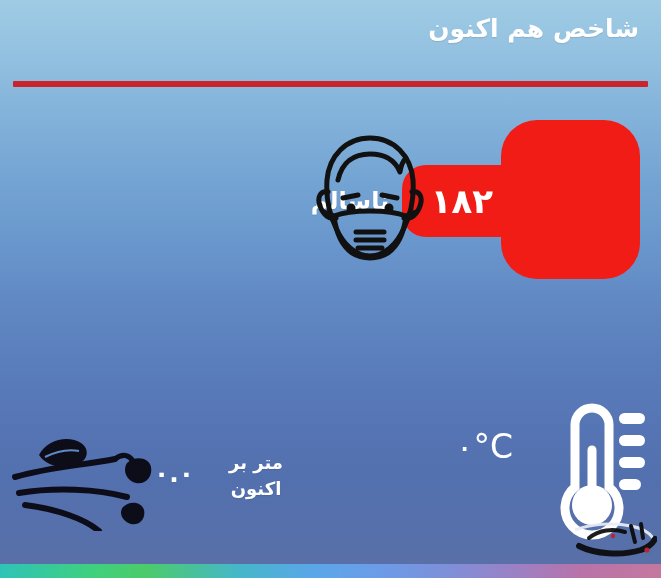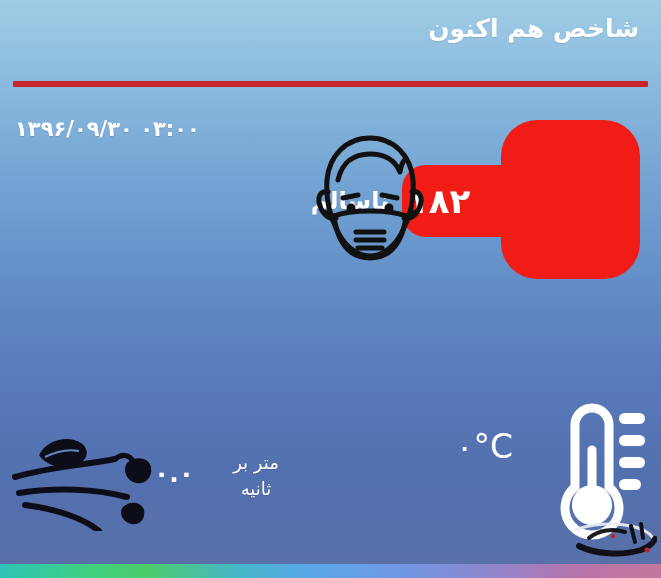--- a/index.html
+++ b/index.html
@@ -100,21 +100,21 @@
     border-radius: 24px;
     z-index: 1;
   }
   .aqi-value {
     position: absolute;
     top: 45px;
     left: 108px;
     width: 108px;
     height: 72px;
     line-height: 72px;
-    text-align: left;
+    text-align: center;
     color: #ffffff;
     font-size: 34px;
     font-weight: bold;
     letter-spacing: 2px;
     z-index: 3;
     direction: ltr;
   }
   .aqi-status {
     position: absolute;
     top: 62px;
@@ -146,21 +146,21 @@
     height: 115px;
   }
   .wind-unit {
     position: absolute;
     right: 6px;
     top: 25px;
     width: 72px;
     text-align: center;
     color: #ffffff;
     font-size: 18px;
-    font-weight: normal;
+    font-weight: bold;
     line-height: 26px;
     direction: rtl;
     text-shadow: 0 1px 1px rgba(0,0,0,0.10);
   }
   .wind-value {
     position: absolute;
     right: 78px;
     top: 34px;
     width: 66px;
     color: #ffffff;
@@ -238,21 +238,20 @@
 </head>
 <body>
 
 <div id="app">
 
   <div class="header">
     <div class="header-title">شاخص هم اکنون</div>
   </div>
   <div class="divider"></div>
 
-  <div class="timestamp">۱۳۹۶/۰۹/۳۰ ۰۳:۰۰</div>
 
   <div class="aqi-block">
 
     <div class="aqi-pill"></div>
 
     <div class="aqi-icon-box"></div>
 
     <div class="aqi-value">۱۸۲</div>
 
     <div class="aqi-status">ناسالم</div>
@@ -291,21 +290,21 @@
         <path d="M46 108 L74 108"></path>
         <path d="M48 116 L72 116"></path>
       </g>
     </svg>
   </div>
 
   <div class="wind-block">
 
     <div class="wind-unit">
       <div>متر بر</div>
-      <div>ثانیه</div>
+      <div>اکنون</div>
     </div>
 
     <div class="wind-value">۰.۰</div>
 
     <svg class="wind-icon" viewBox="0 0 145 100">
       <g fill="none" stroke="#0d0d1a" stroke-linecap="round">
         <path d="M4 46 C38 36 74 34 104 28" stroke-width="6"></path>
         <path d="M8 62 C44 56 86 58 116 66" stroke-width="6"></path>
         <path d="M14 74 C46 78 74 88 88 100" stroke-width="6"></path>
         <path d="M104 28 C112 22 118 24 122 30" stroke-width="5"></path>

